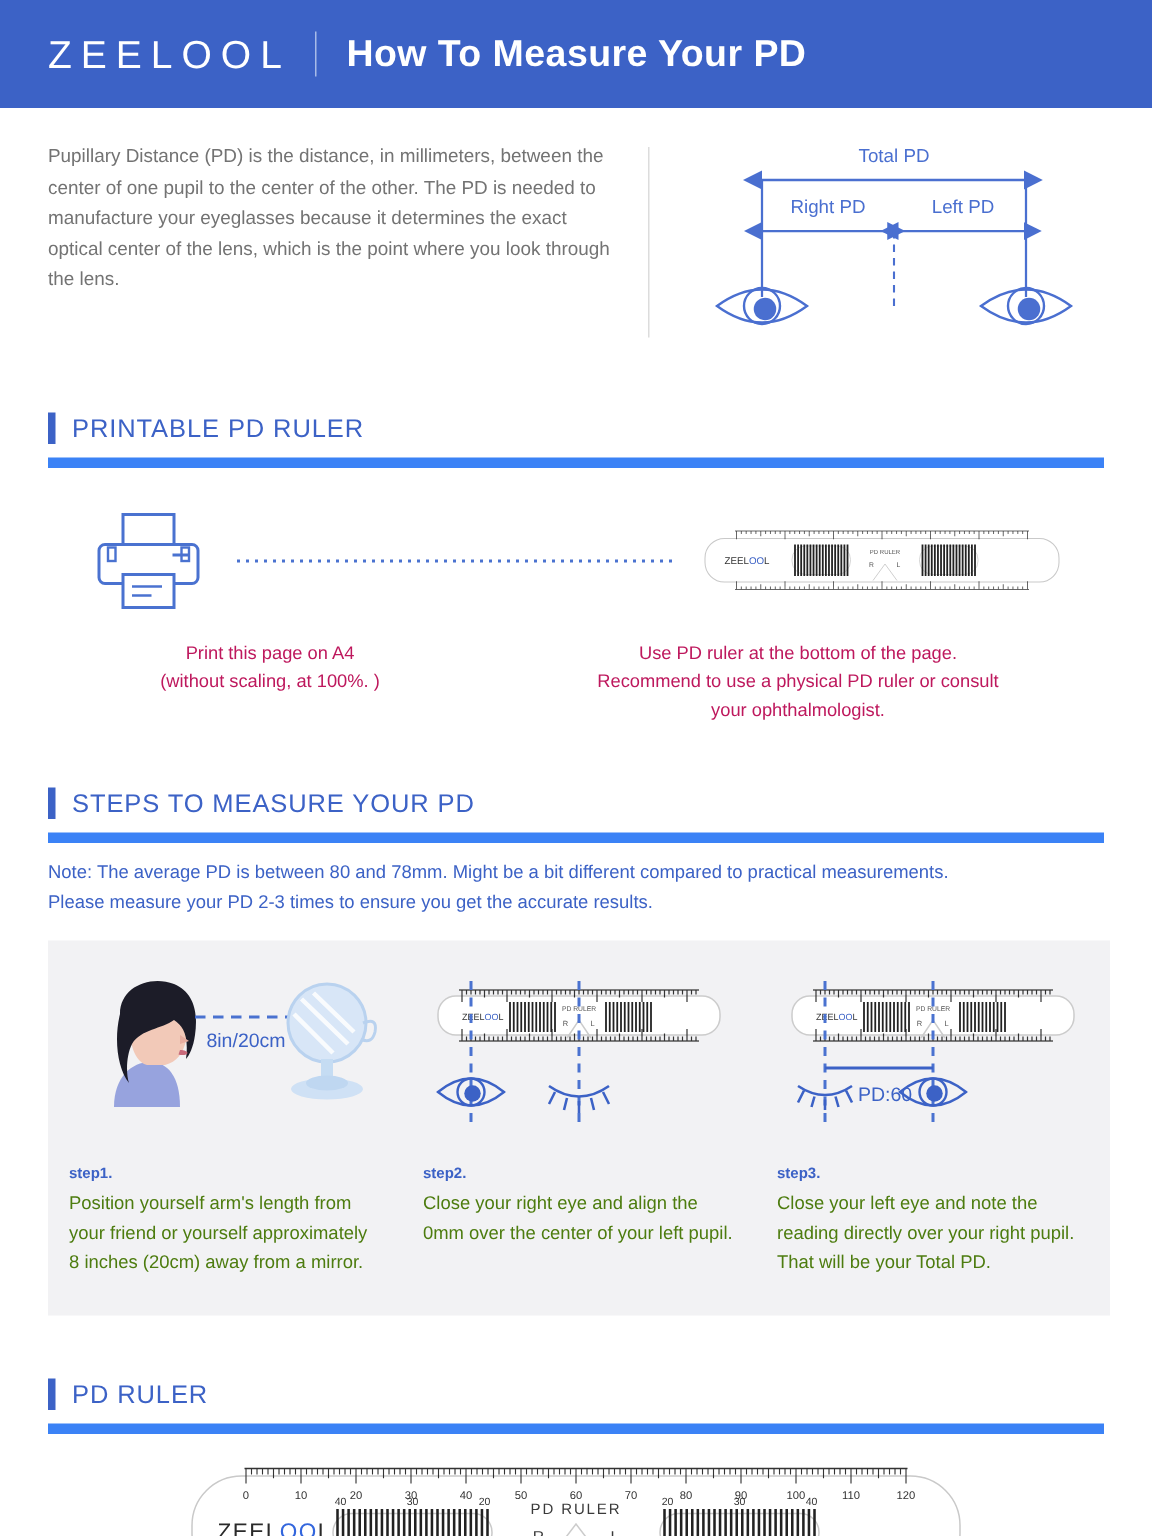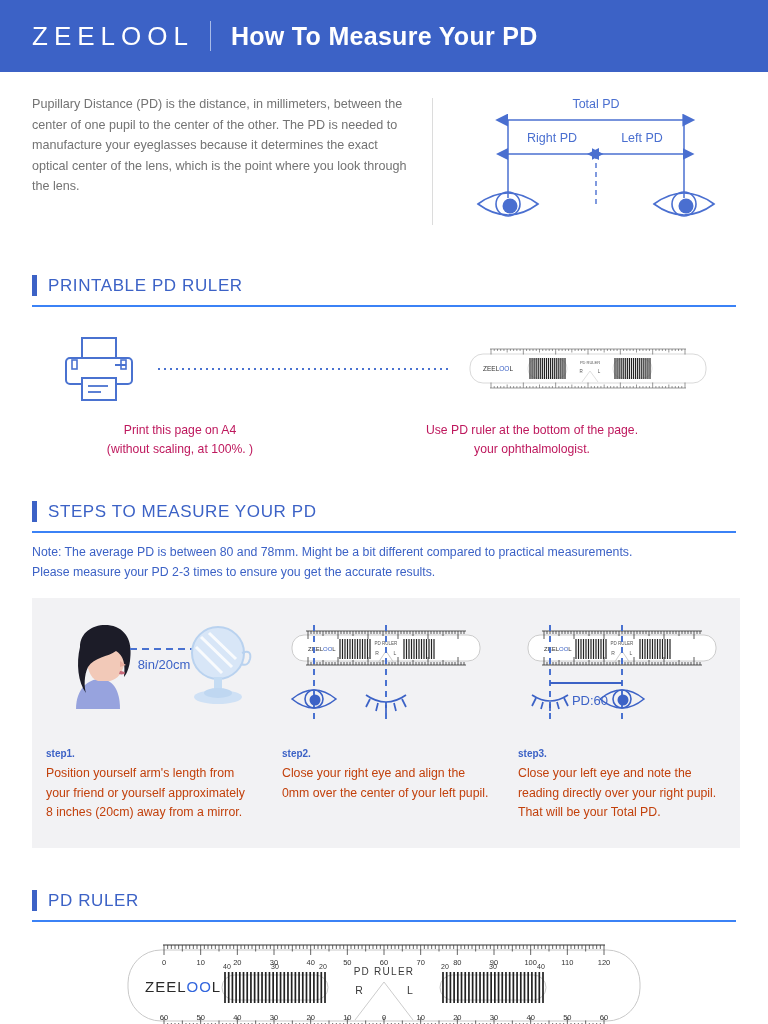--- a/index.html
+++ b/index.html
@@ -37,21 +37,21 @@
     font-size:25px;
     font-weight:bold;
     letter-spacing:.3px;
   }
 
   
   .page{padding:0 32px;box-sizing:border-box;}
 
   .sec-head{
     display:flex;align-items:center;
-    border-bottom:2px solid #3b82f6;
+    border-bottom:7px solid #3b82f6;
     padding-bottom:9px;
     margin-bottom:4px;
   }
   .sec-bar{
     width:5px;height:21px;background:#3c62c6;margin-right:11px;flex:none;
   }
   .sec-title{
     color:#3c62c6;font-size:17px;letter-spacing:.6px;font-weight:400;
   }
 
@@ -106,21 +106,21 @@
     box-sizing:border-box;
     min-height:250px;
   }
   .card-art{
     height:118px;display:flex;align-items:center;justify-content:center;
     margin-bottom:16px;
   }
   .step-label{
     color:#3c62c6;font-weight:bold;font-size:10px;margin-bottom:5px;
   }
-  .step-text{font-size:12.3px;line-height:19.5px;color:#c2410c;}
+  .step-text{font-size:12.3px;line-height:19.5px;color:#4d7c0f;}
 
   
   .ruler-sec{margin-top:42px;}
   .ruler-wrap{display:flex;justify-content:center;margin-top:14px;}
 </style>
 </head>
 <body>
 
 <div class="header">
   <div class="hdr-logo">ZEELOOL</div>
@@ -384,20 +384,21 @@
       </svg>
     </div>
 
     <div class="cap-row">
       <div class="cap cap-l">
         <div>Print this page on A4</div>
         <div>(without scaling, at 100%. )</div>
       </div>
       <div class="cap cap-r">
         <div>Use PD ruler at the bottom of the page.</div>
+        <div>Recommend to use a physical PD ruler or consult</div>
         <div>your ophthalmologist.</div>
       </div>
     </div>
   </div>
 
   <div class="steps">
     <div class="sec-head">
       <div class="sec-bar"></div>
       <div class="sec-title">STEPS TO MEASURE YOUR PD</div>
     </div>

